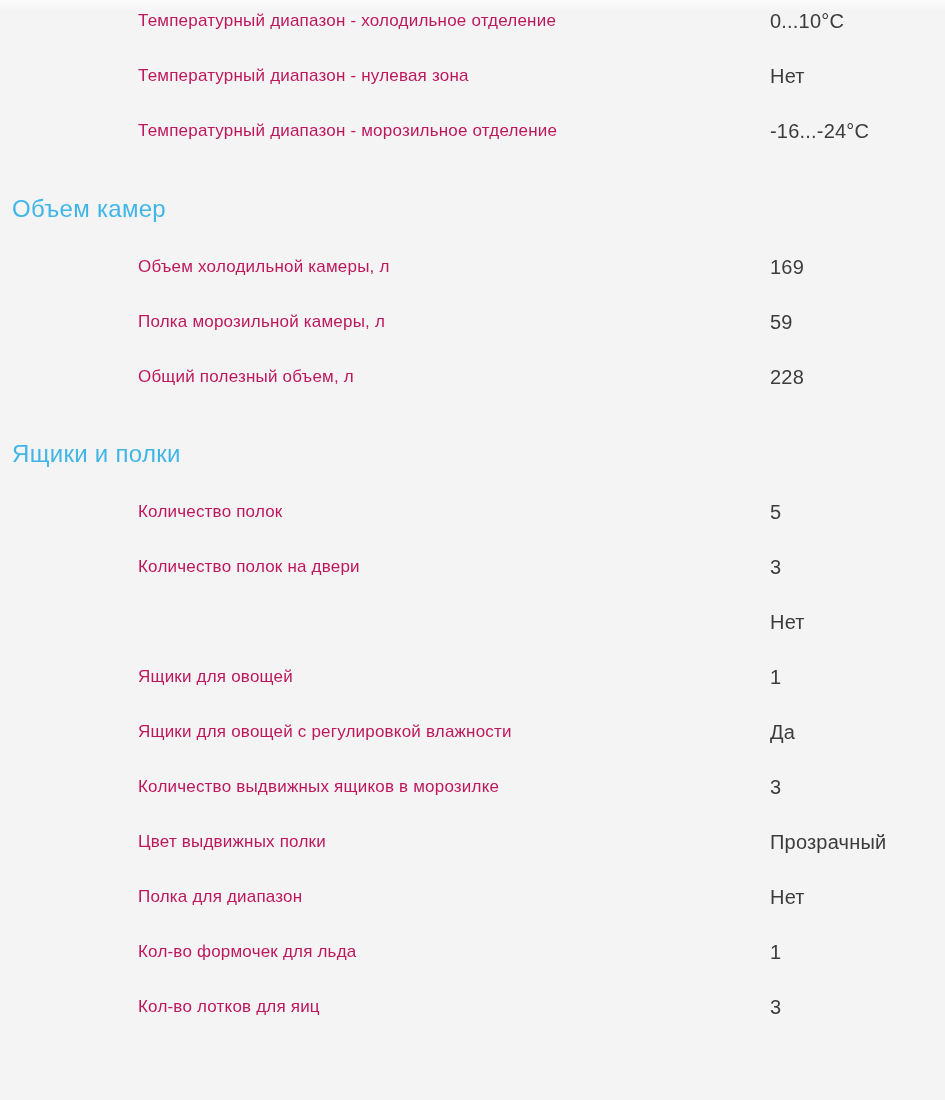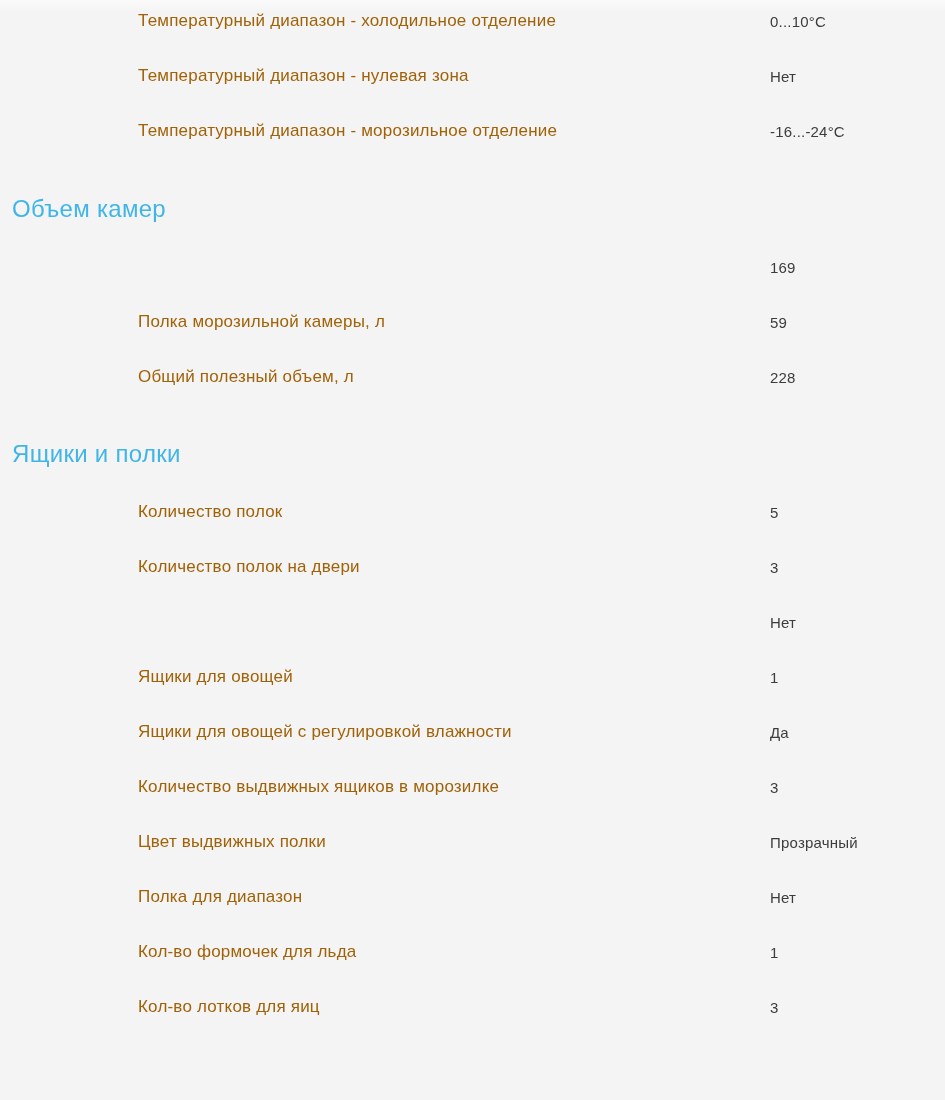--- a/index.html
+++ b/index.html
@@ -42,29 +42,29 @@
   .spec-row {
     position: relative;
     height: 55px;
     display: flex;
     align-items: center;
   }
   .spec-label {
     margin-left: 138px;
     font-size: 17px;
     letter-spacing: 0.2px;
-    color: #a16207;
+    color: #be185d;
     white-space: nowrap;
   }
   .spec-value {
     position: absolute;
     left: 770px;
     top: 50%;
     transform: translateY(-50%);
-    font-size: 15px;
+    font-size: 20px;
     letter-spacing: 0.2px;
     color: #3c3c3c;
     white-space: nowrap;
   }
 </style>
 </head>
 <body>
 
 <div class="spec-table">
 
@@ -79,20 +79,21 @@
     </div>
     <div class="spec-row">
       <span class="spec-label">Температурный диапазон - морозильное отделение</span>
       <span class="spec-value">-16...-24°C</span>
     </div>
   </div>
 
   <h2 class="section-title">Объем камер</h2>
   <div class="section-rows after-header">
     <div class="spec-row">
+      <span class="spec-label">Объем холодильной камеры, л</span>
       <span class="spec-value">169</span>
     </div>
     <div class="spec-row">
       <span class="spec-label">Полка морозильной камеры, л</span>
       <span class="spec-value">59</span>
     </div>
     <div class="spec-row">
       <span class="spec-label">Общий полезный объем, л</span>
       <span class="spec-value">228</span>
     </div>

